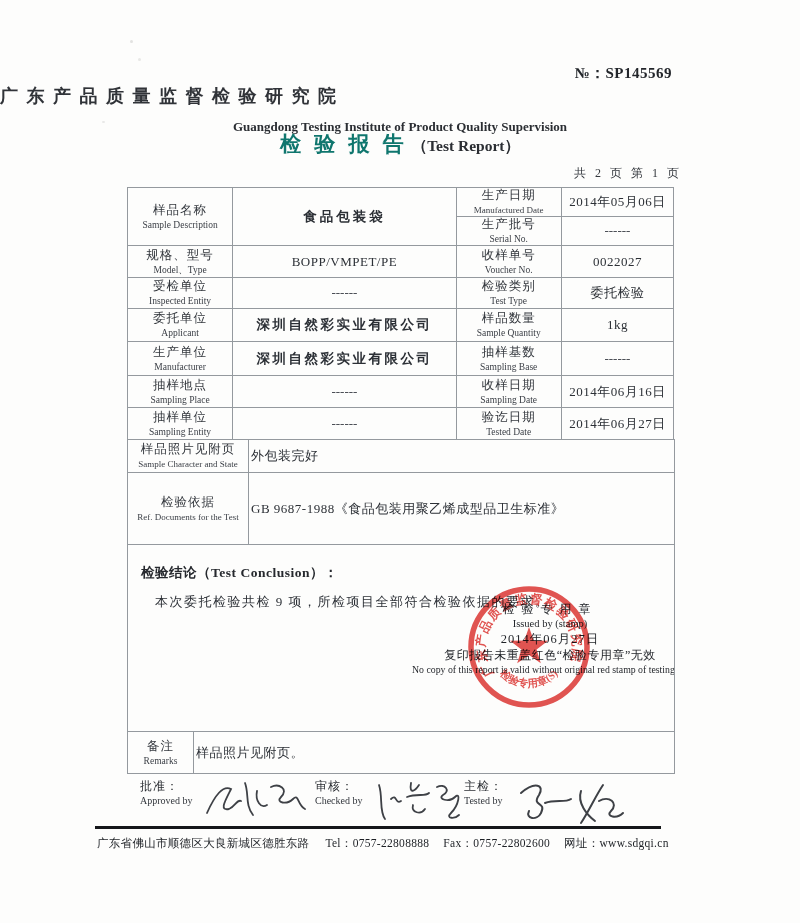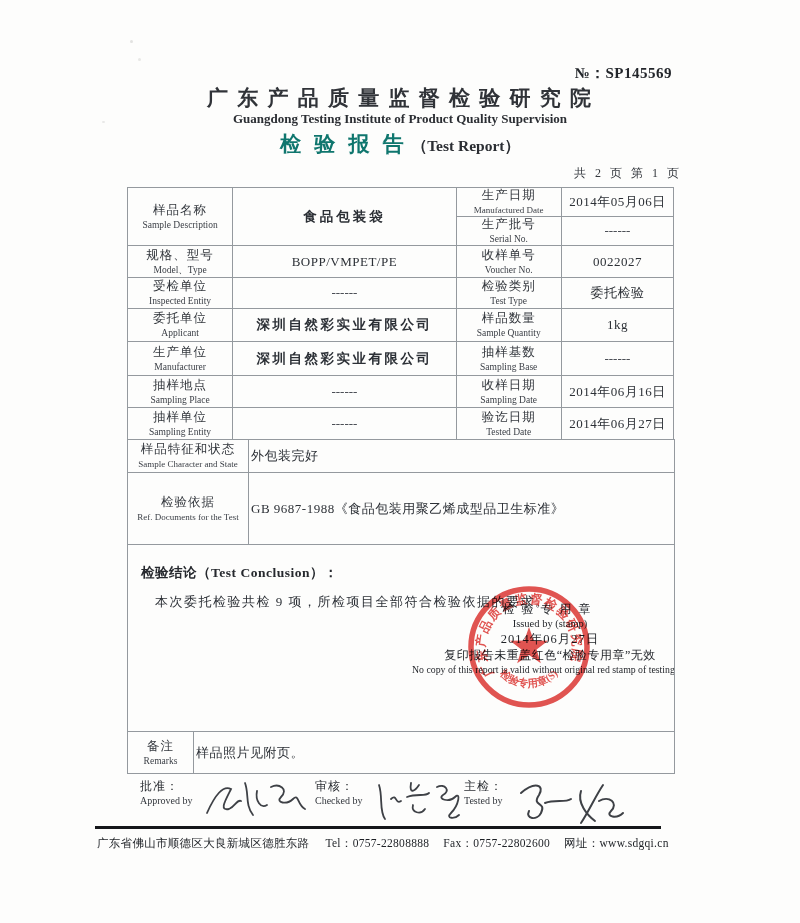--- a/index.html
+++ b/index.html
@@ -1,23 +1,23 @@
 <!DOCTYPE html>
 <html><head>
 <meta charset="utf-8">
 <style>
   html,body{margin:0;padding:0;background:#ffffff;}
   .page{position:relative;width:800px;height:923px;background:#fdfdfc;overflow:hidden;
         font-family:"Liberation Serif","DejaVu Serif",serif;color:#2c3036;}
   
   .report-no{position:absolute;top:64px;right:128px;white-space:nowrap;font-weight:700;
              font-size:15px;color:#23262b;letter-spacing:.5px;}
-  .org-cn{position:absolute;top:84px;left:0;width:100%;text-align:center;font-size:21px;
+  .org-cn{position:absolute;top:84px;left:0;width:100%;font-size:18px;
           font-weight:700;letter-spacing:2px;color:#303338;}
-  .org-en{position:absolute;top:111px;left:0;width:100%;text-align:center;font-size:13px;
+  .org-en{position:absolute;top:119px;left:0;width:100%;text-align:center;font-size:13px;
           font-weight:700;color:#2b2e33;}
   .title-line{position:absolute;top:130px;left:0;width:100%;display:flex;justify-content:center;
               align-items:baseline;gap:4px;}
   .title-cn{font-size:21px;font-weight:700;letter-spacing:4px;color:#0f766e;}
   .title-en{font-size:15.5px;font-weight:700;color:#2b2e33;}
   .pagination{position:absolute;top:165px;right:118px;font-size:12px;letter-spacing:3px;color:#33373d;}
   
   .tablewrap{position:absolute;left:127px;top:187px;width:547px;}
   table.tbl{border-collapse:collapse;table-layout:fixed;width:547px;}
   table.tbl + table.tbl{margin-top:-1px;}
@@ -176,21 +176,21 @@
       </table>
 
     <table class="tbl">
       <colgroup>
           <col style="width:121px">
           <col style="width:426px">
         </colgroup>
       <tbody>
           <tr>
         <td class="lab h32">
-          <div class="cn">样品特征和状态</div>
+          <div class="cn">样品照片见附页</div>
           <div class="en small">Sample Character and State</div>
             </td>
         <td class="val la">外包装完好</td>
       </tr>
       <tr>
         <td class="lab h71">
           <div class="cn">检验依据</div>
           <div class="en small">Ref. Documents for the Test</div>
             </td>
         <td class="val la">GB 9687-1988《食品包装用聚乙烯成型品卫生标准》</td>

